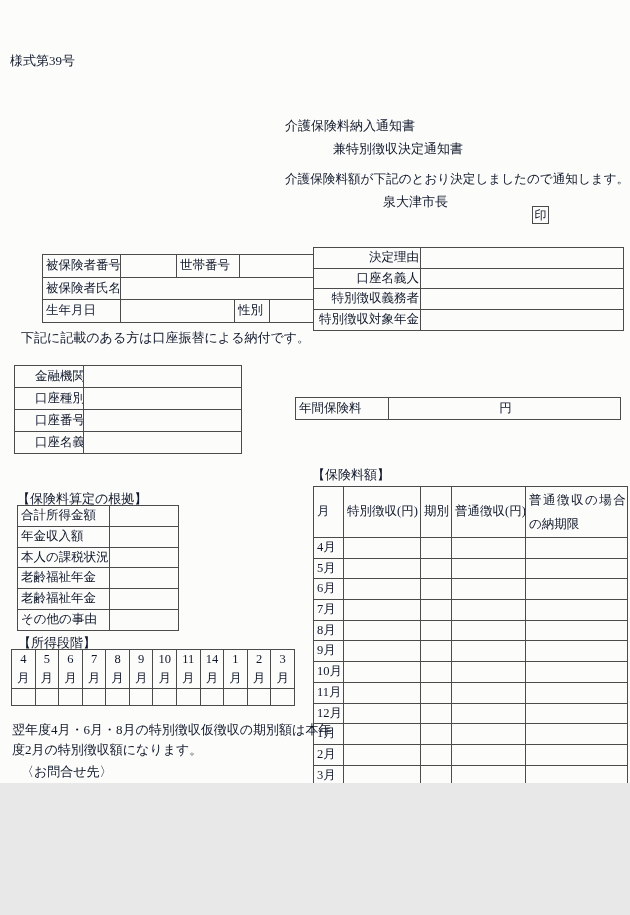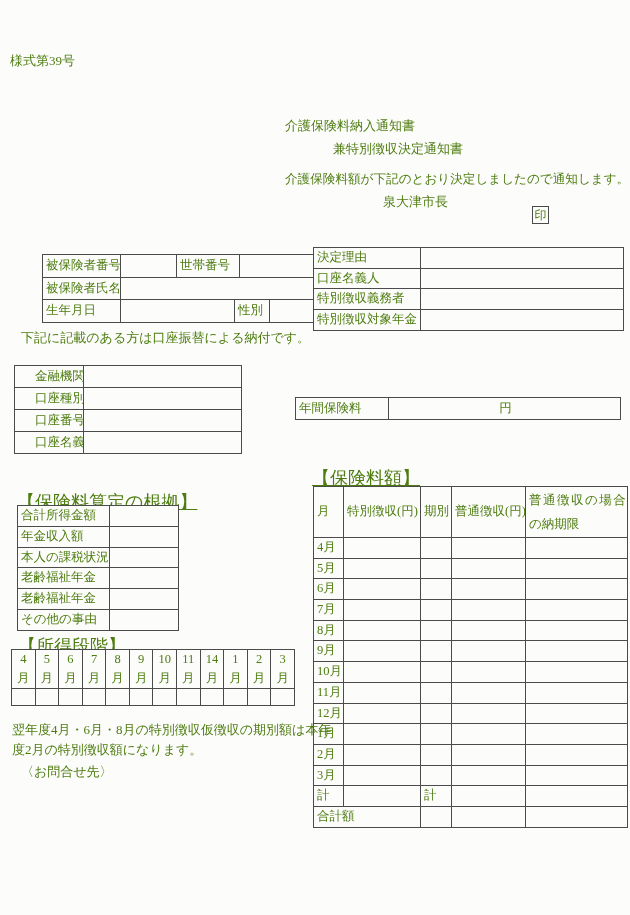--- a/index.html
+++ b/index.html
@@ -1,18 +1,18 @@
 <!DOCTYPE html>
 <html><head>
 <meta charset="utf-8">
 <style>
   html,body{margin:0;padding:0;background:#e8e8e8;}
   .page{
-    position:relative;width:630px;height:915px;margin:0 auto;
-    background:#fcfcfb;color:#4d7c0f;
+    position:relative;width:630px;height:783px;margin:0 auto;
+    background:#fcfcfb;color:#0f172a;
     font-family:"Liberation Serif","DejaVu Serif",serif;
     font-size:13px;overflow:hidden;
   }
   .abs{position:absolute;white-space:nowrap;}
   table{border-collapse:collapse;table-layout:fixed;}
   td{
     border:1px solid #4b4b4b;font-size:12.5px;line-height:1.25;
     padding:0 1px 0 3px;overflow:hidden;white-space:nowrap;
     vertical-align:middle;background:#fcfcfb;
   }
@@ -27,21 +27,21 @@
   .t-premium .due-l1{letter-spacing:1.5px;line-height:18px;}
   .t-premium .due-l2{line-height:18px;margin-top:6px;}
   .t-basis td{height:19.8px;}
   .t-stage td{text-align:center;padding:0;}
   .t-stage td.hdr{height:38px;line-height:19px;}
   .t-stage td.blank{height:16px;}
   .seal{
     width:15px;height:16px;border:1px solid #4b4b4b;
     font-size:12px;line-height:16px;text-align:center;
   }
-  .sec-title{font-size:18px;text-decoration:underline;}
+  .sec-title{font-size:13px;}
 </style>
 </head>
 <body>
 
 <div class="page">
 
   <div class="abs" style="left:10px;top:52px;">様式第39号</div>
 
   <div class="abs" style="left:285px;top:117px;">介護保険料納入通知書</div>
   <div class="abs" style="left:333px;top:140px;">兼特別徴収決定通知書</div>
@@ -72,21 +72,21 @@
     </tr>
     <tr>
       <td>生年月日</td>
       <td colspan="2"></td>
       <td colspan="2">性別</td>
       <td></td>
     </tr>
   </tbody>
     </table>
 
-  <table class="abs t-decision" style="left:313px;top:247px;width:310px;">
+  <table class="abs t-decision" style="left:313px;top:247px;width:310px;text-align:right;">
     <colgroup>
         <col style="width:107px">
         <col style="width:203px">
       </colgroup>
     <tbody>
         <tr>
       <td>決定理由</td>
       <td></td>
     </tr>
     <tr>

